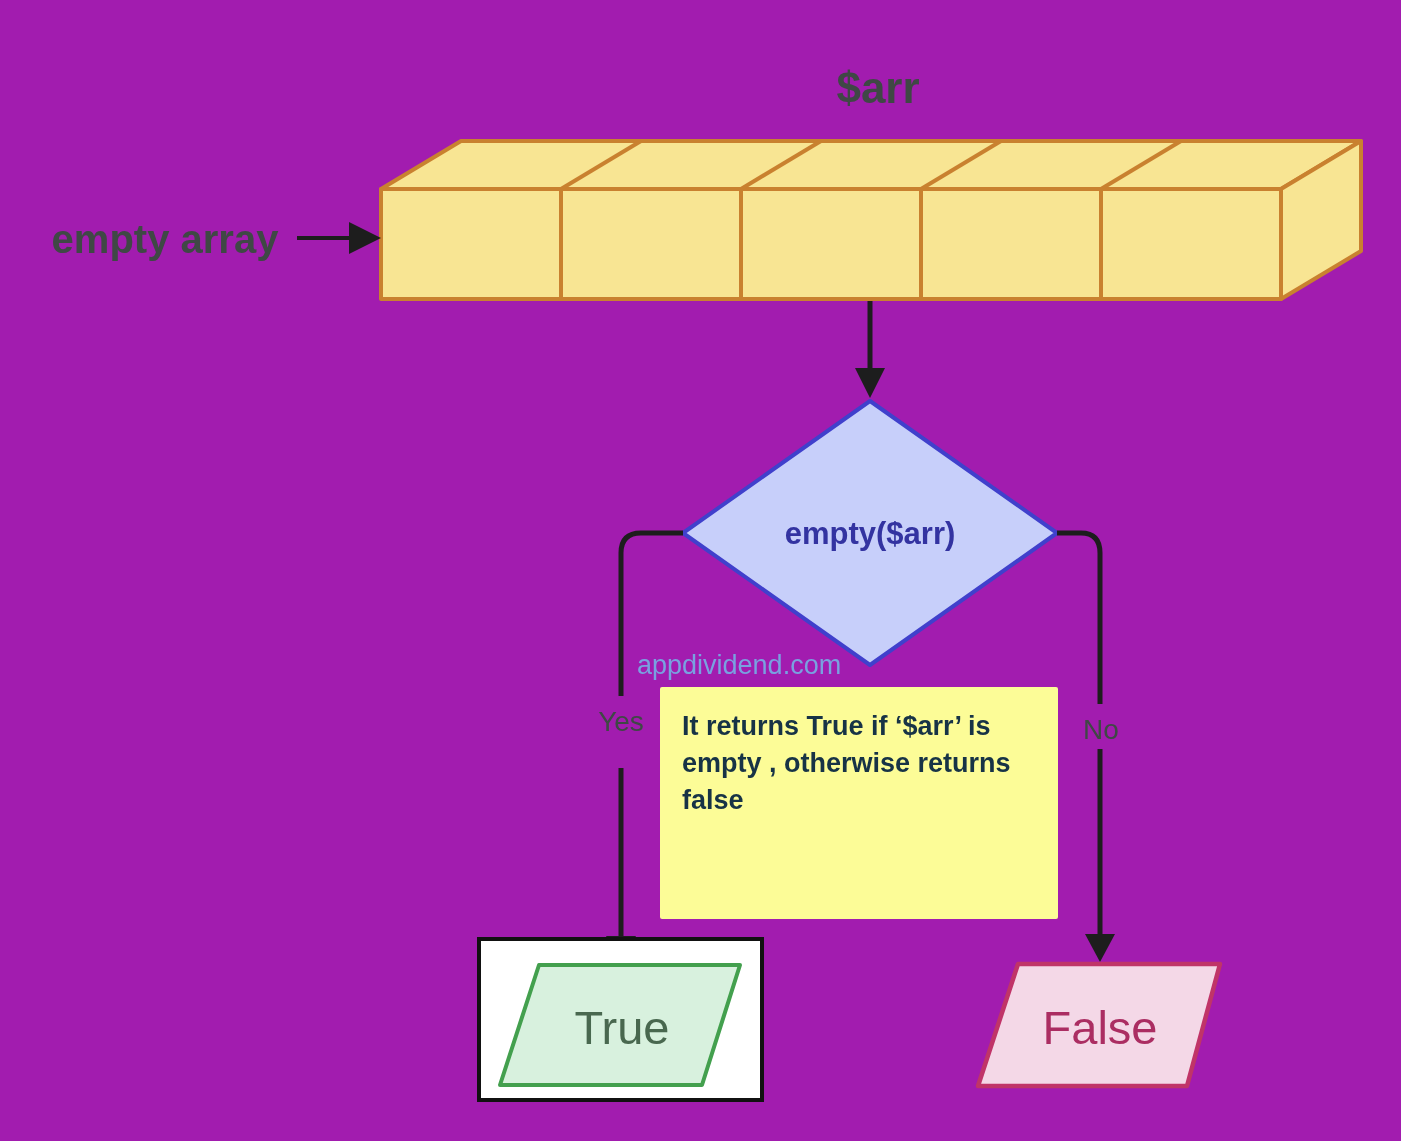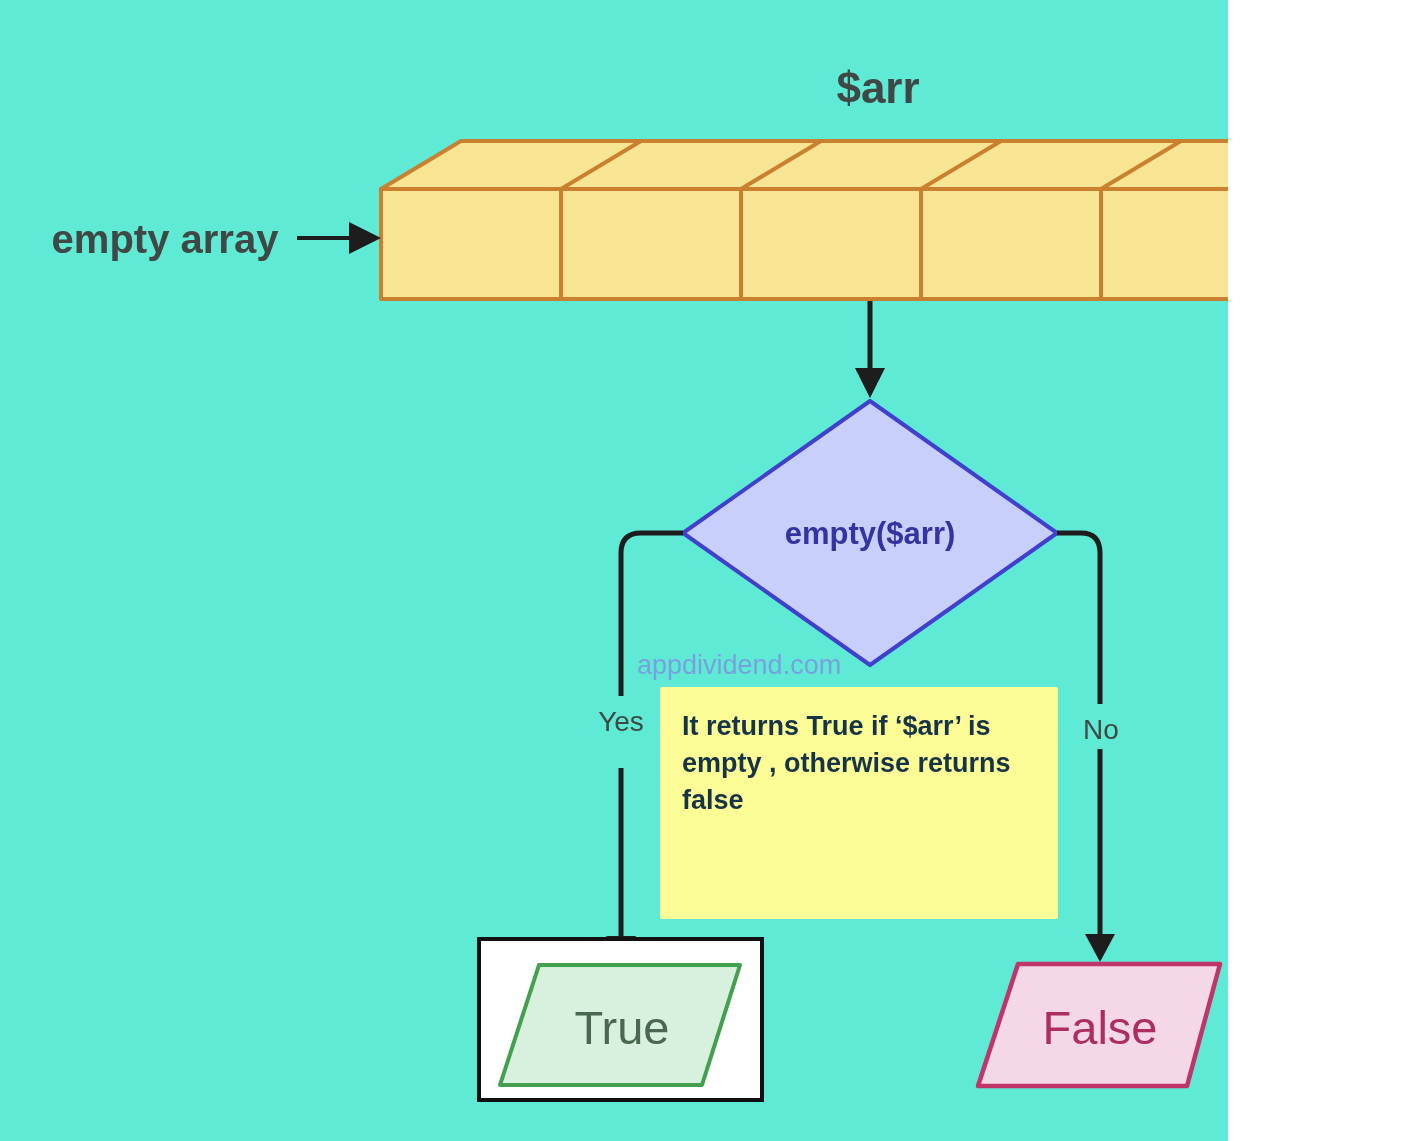--- a/index.html
+++ b/index.html
@@ -1,20 +1,20 @@
 <!DOCTYPE html>
 <html><head>
 <meta charset="utf-8">
 <style>
   html, body { margin: 0; padding: 0; background: #ffffff; }
   .canvas {
     position: relative;
-    width: 1228px;
+    width: 1401px;
     height: 1141px;
-    background: #5eead4;
+    background: #a21caf;
     font-family: "Liberation Sans", "DejaVu Sans", sans-serif;
     overflow: hidden;
   }
   svg { display: block; }
   text { font-family: "Liberation Sans", "DejaVu Sans", sans-serif; }
   .t-title   { font-size: 44px; font-weight: 600; }
   .t-label   { font-size: 40px; font-weight: 600; }
   .t-diamond { font-size: 31px; font-weight: 600; }
   .t-water   { font-size: 27px; font-weight: 400; }
   .t-note    { font-size: 27px; font-weight: 600; }

